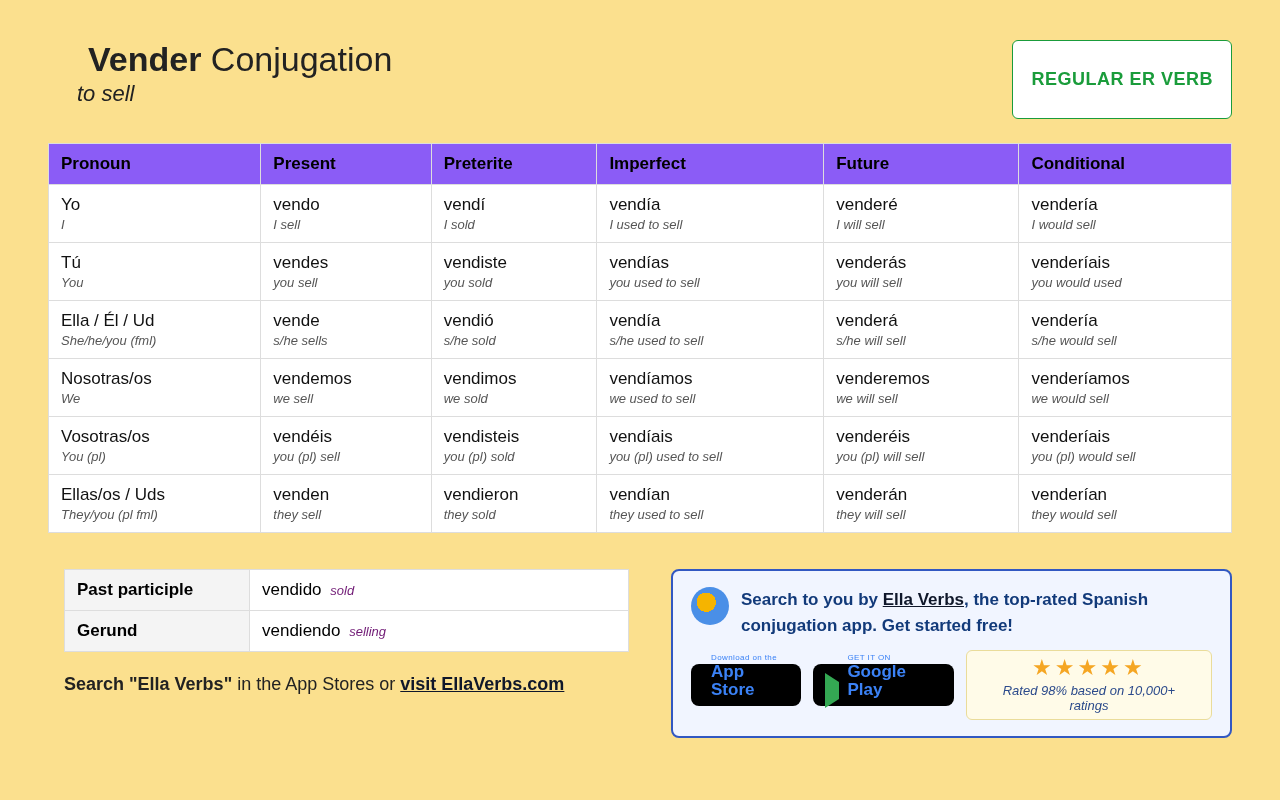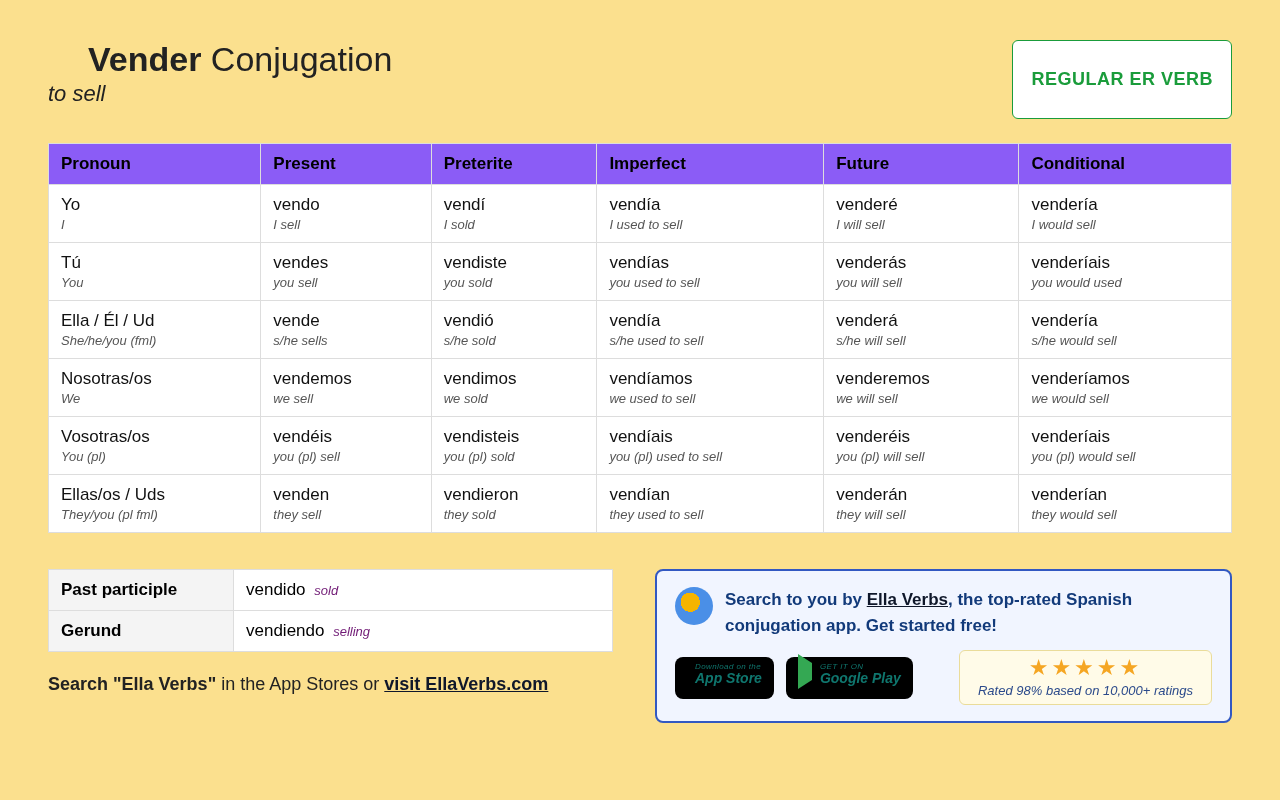--- a/index.html
+++ b/index.html
@@ -6,21 +6,21 @@
   body {
     background: #fbe08e;
     font-family: "Avenir Next", "Avenir", -apple-system, BlinkMacSystemFont, "Segoe UI", sans-serif;
     width: 1280px;
     height: 800px;
     padding: 40px 48px;
   }
   .header-row { display: flex; justify-content: space-between; align-items: flex-start; margin-bottom: 24px; }
   .title { font-size: 34px; font-weight: 500; color: #222; margin-left: 40px; }
   .title .verb { font-weight: 700; }
-  .subtitle { font-style: italic; font-size: 22px; color: #222; margin-top: 2px; }
+  .subtitle { font-style: italic; font-size: 22px; color: #222; margin-top: 2px; margin-left: 29px; }
   .badge {
     border: 1px solid #1a9c3b;
     color: #1a9c3b;
     background: #fff;
     border-radius: 6px;
     padding: 28px 18px;
     font-size: 18px;
     font-weight: 700;
     letter-spacing: 0.5px;
   }
@@ -36,21 +36,21 @@
     text-align: left;
     vertical-align: top;
   }
   table.conj th {
     background: #8b5cf6;
     font-weight: 600;
     font-size: 17px;
   }
   .main { font-size: 17px; color: #111; }
   .sub { font-size: 13px; font-style: italic; color: #555; margin-top: 2px; }
-  .bottom-row { display: flex; gap: 42px; align-items: flex-start; }
+  .bottom-row { display: flex; gap: 42px; align-items: flex-start; margin-left: 16px; }
   .left-col { flex: 0 0 565px; }
   table.part {
     width: 100%;
     border-collapse: collapse;
     background: #fff;
     margin-bottom: 22px;
   }
   table.part th, table.part td {
     border: 1px solid #ddd;
     padding: 10px 12px;
@@ -73,28 +73,28 @@
   .promo-icon {
     width: 38px; height: 38px; flex-shrink: 0;
     border-radius: 50%;
     background: radial-gradient(circle at 40% 40%, #f5b400 0 30%, #4a8fe7 30% 70%, transparent 70%),
                 radial-gradient(circle at 65% 65%, #4a8fe7 0 45%, transparent 45%);
   }
   .promo-text { font-size: 17px; font-weight: 600; color: #123a7a; line-height: 1.5; }
   .promo-text a { color: #0f172a; text-decoration: underline; }
   .promo-bottom { display: flex; align-items: center; gap: 12px; }
   .store-btn {
-    background: #000; color: #0f766e; border-radius: 8px;
-    padding: 6px 12px; display: flex; align-items: flex-start; gap: 8px;
-    height: 42px; cursor: pointer; font-style: italic;
+    background: #000; color: #3b82f6; border-radius: 8px;
+    padding: 6px 12px; display: flex; align-items: flex-end; gap: 8px;
+    height: 42px; cursor: pointer;
   }
   .store-btn .icon { font-size: 20px; }
   .store-btn .lines { display: flex; flex-direction: column; line-height: 1.1; }
   .store-btn .l1 { font-size: 8px; letter-spacing: 0.4px;}
-  .store-btn .l2 { font-size: 14px; font-weight: 600; }
+  .store-btn .l2 { font-size: 17px; font-weight: 600; }
   .play-tri {
     width: 0; height: 0;
     border-left: 14px solid #34a853;
     border-top: 9px solid transparent;
     border-bottom: 9px solid transparent;
   }
   .rating-box {
     margin-left: auto;
     background: #fffbe8;
     border: 1px solid #eadc9a;

